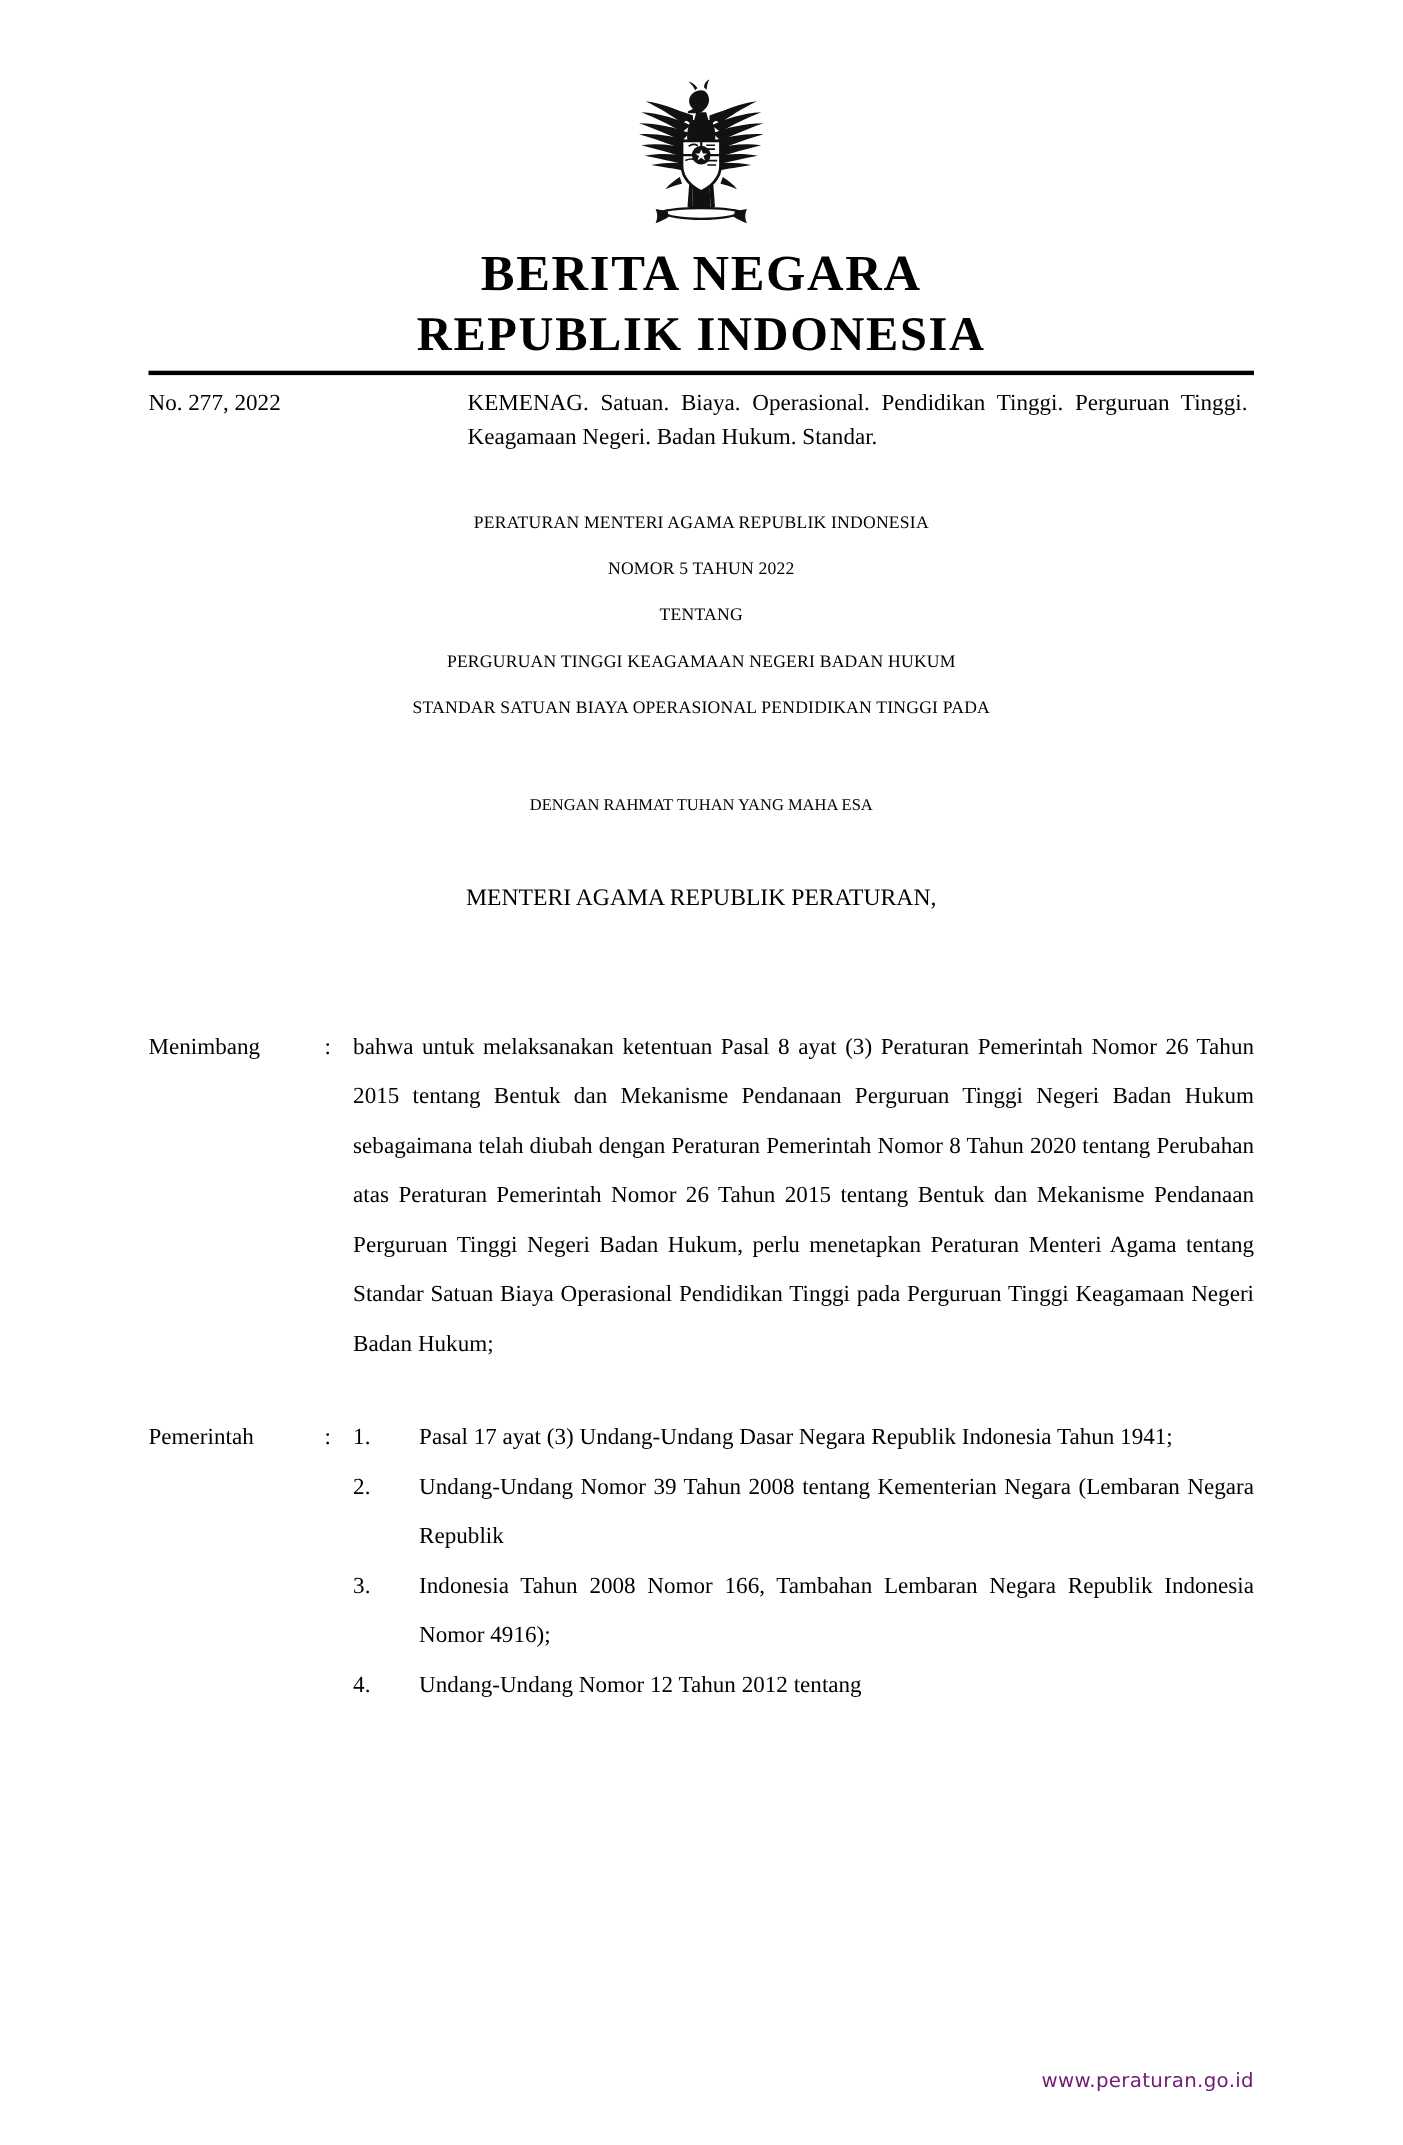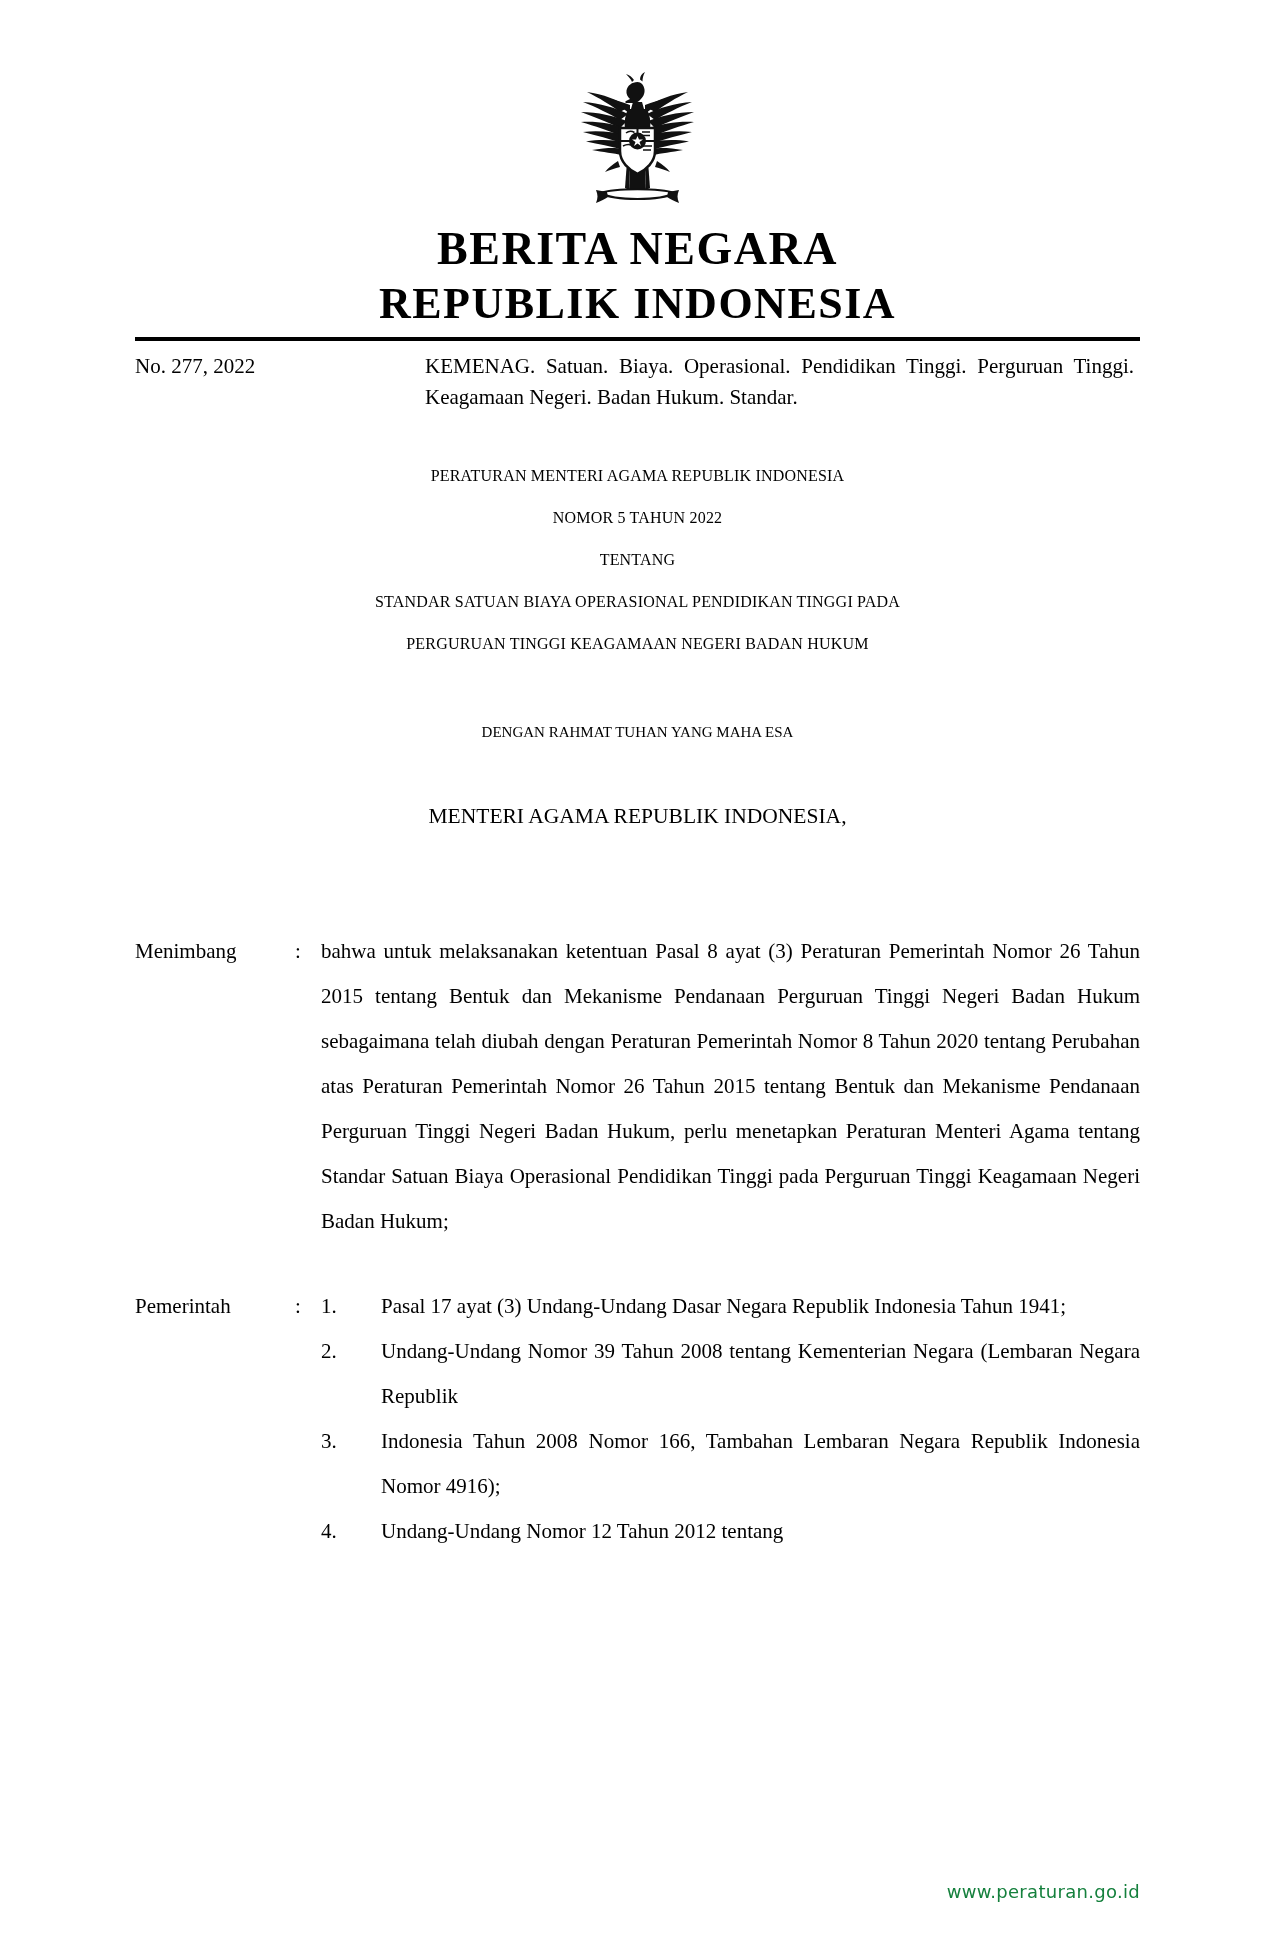--- a/index.html
+++ b/index.html
@@ -144,21 +144,21 @@
     text-align-last: left;
   }
 
   
   .footer {
     position: absolute;
     right: 135px;
     bottom: 48px;
     font-family: "DejaVu Sans", sans-serif;
     font-size: 18px;
-    color: #15803d;
+    color: #701a75;
     letter-spacing: 0.3px;
   }
 </style>
 </head>
 <body>
 
 <div class="page">
 
   <div class="crest-wrap">
     <svg class="crest" viewBox="0 0 270 290" aria-hidden="true">
@@ -233,26 +233,26 @@
 
   <div class="ref-row">
     <div class="ref-no">No. 277, 2022</div>
     <div class="ref-keywords">KEMENAG. Satuan. Biaya. Operasional. Pendidikan Tinggi. Perguruan Tinggi. Keagamaan Negeri. Badan Hukum. Standar.</div>
   </div>
 
   <div class="title-block">
     <div>PERATURAN MENTERI AGAMA REPUBLIK INDONESIA</div>
     <div>NOMOR 5 TAHUN 2022</div>
     <div>TENTANG</div>
+    <div>PERGURUAN TINGGI KEAGAMAAN NEGERI BADAN HUKUM</div>
     <div>STANDAR SATUAN BIAYA OPERASIONAL PENDIDIKAN TINGGI PADA</div>
-    <div>PERGURUAN TINGGI KEAGAMAAN NEGERI BADAN HUKUM</div>
   </div>
 
   <div class="deo-block">DENGAN RAHMAT TUHAN YANG MAHA ESA</div>
-  <div class="minister-line">MENTERI AGAMA REPUBLIK INDONESIA,</div>
+  <div class="minister-line">MENTERI AGAMA REPUBLIK PERATURAN,</div>
 
   <div class="clauses">
 
     <div class="clause">
       <div class="clause-label">Menimbang</div>
       <div class="clause-colon">:</div>
       <div class="clause-body">bahwa untuk melaksanakan ketentuan Pasal 8 ayat (3) Peraturan Pemerintah Nomor 26 Tahun 2015 tentang Bentuk dan Mekanisme Pendanaan Perguruan Tinggi Negeri Badan Hukum sebagaimana telah diubah dengan Peraturan Pemerintah Nomor 8 Tahun 2020 tentang Perubahan atas Peraturan Pemerintah Nomor 26 Tahun 2015 tentang Bentuk dan Mekanisme Pendanaan Perguruan Tinggi Negeri Badan Hukum, perlu menetapkan Peraturan Menteri Agama tentang Standar Satuan Biaya Operasional Pendidikan Tinggi pada Perguruan Tinggi Keagamaan Negeri Badan Hukum;</div>
     </div>
 
     <div class="clause">

